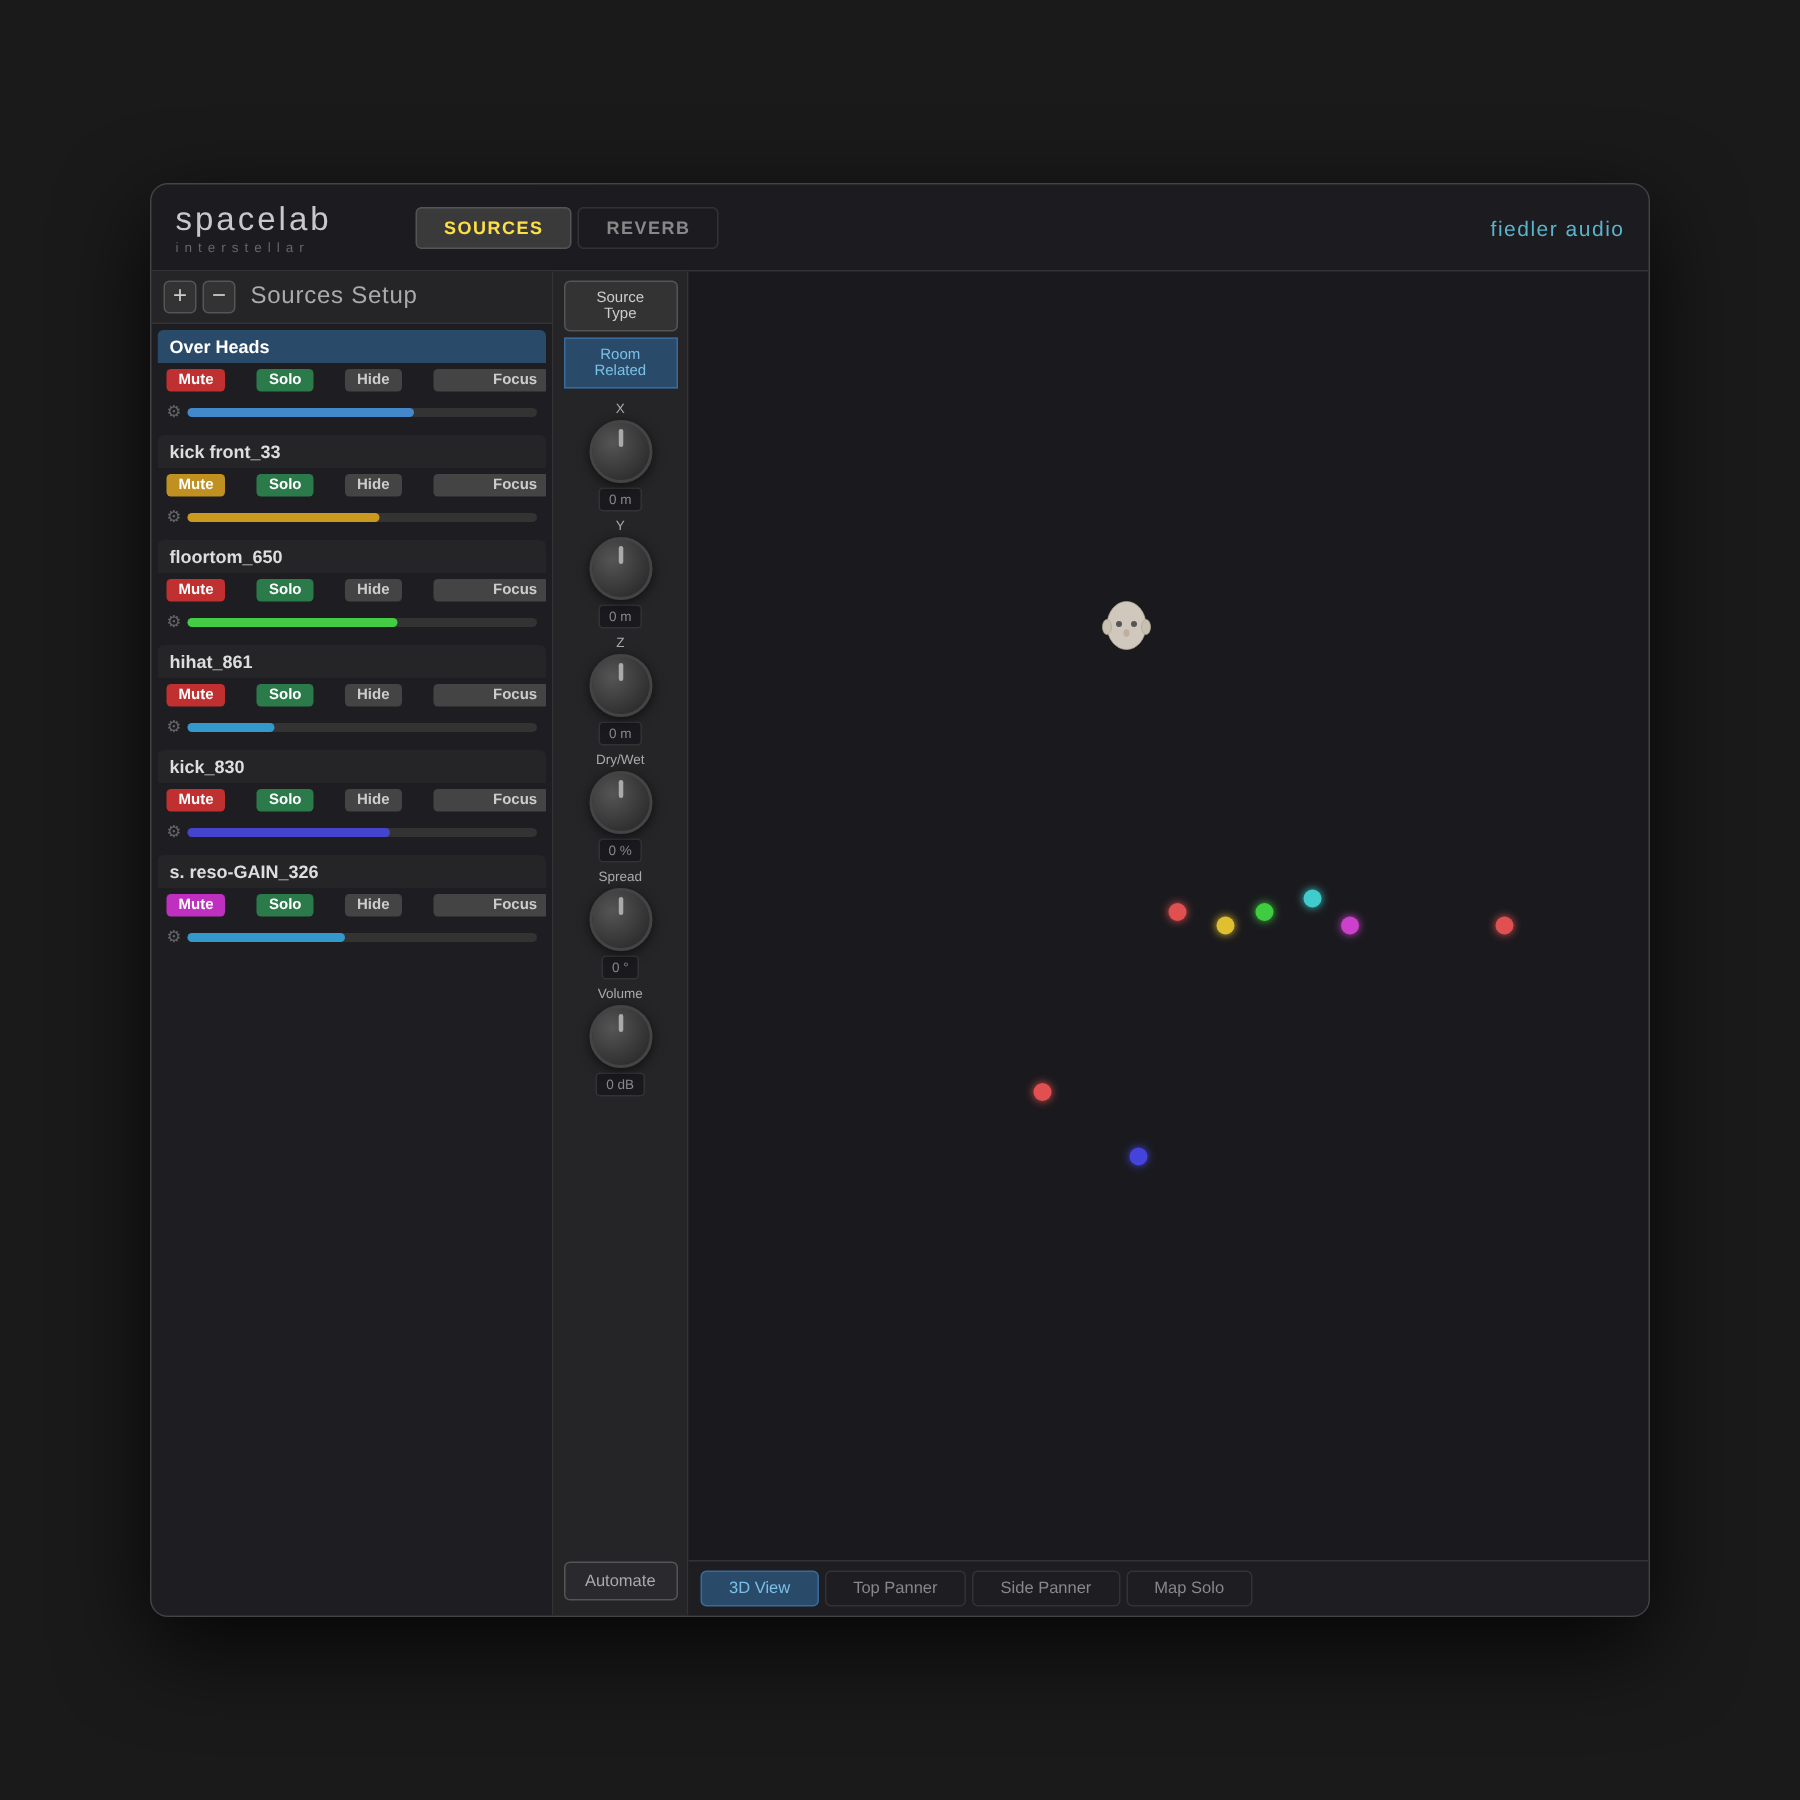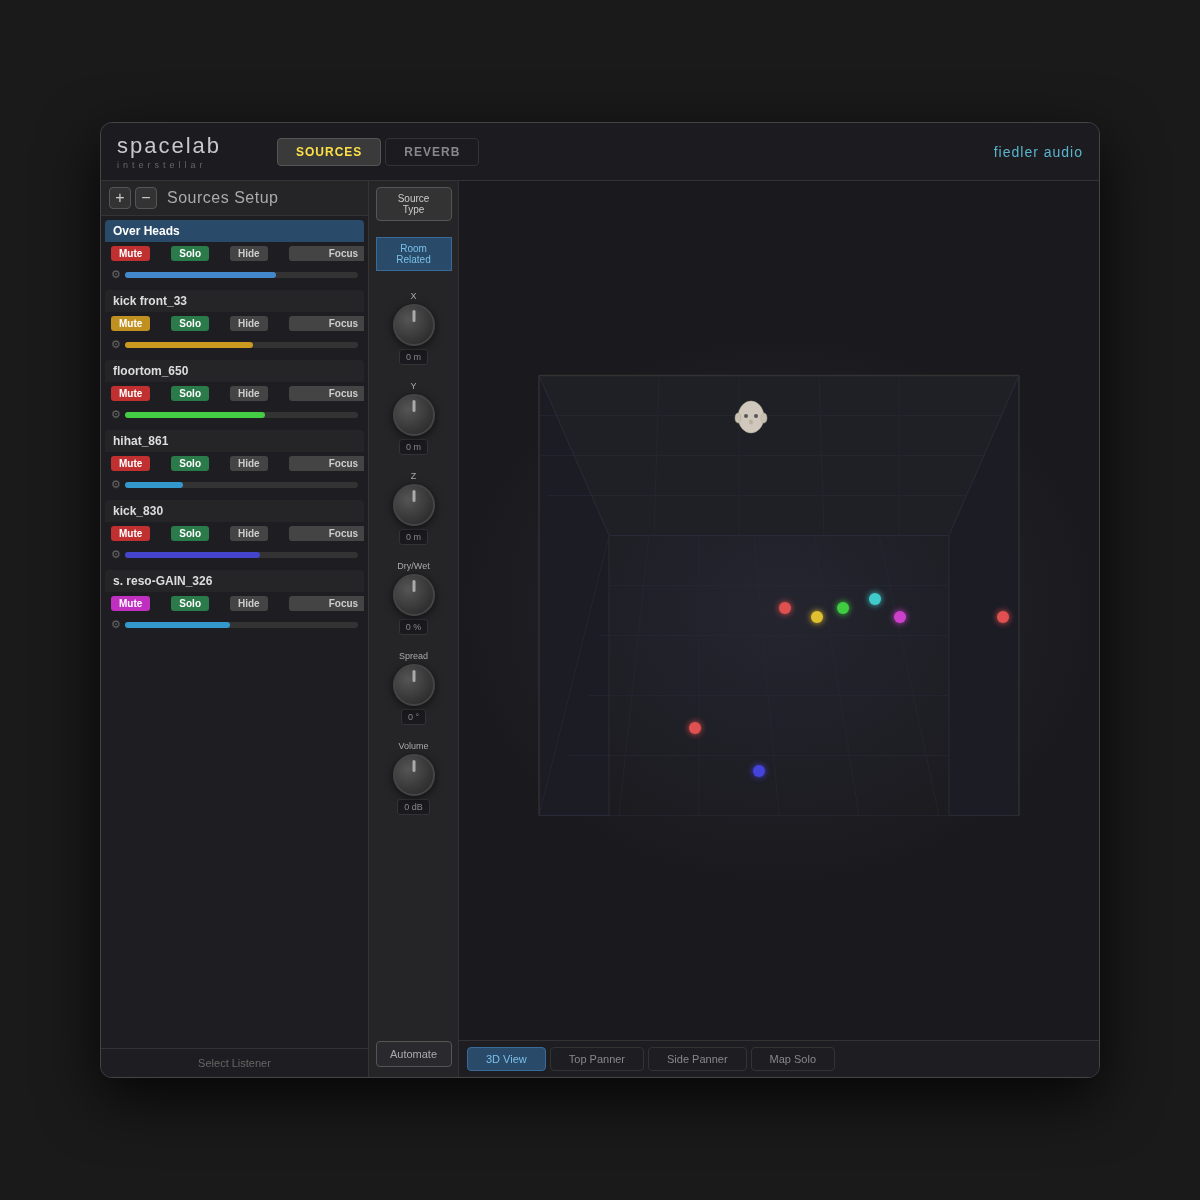--- a/index.html
+++ b/index.html
@@ -269,21 +269,21 @@
 
     
     .controls-panel {
       width: 90px;
       background: #252528;
       border-right: 1px solid #333;
       display: flex;
       flex-direction: column;
       align-items: center;
       padding: 6px 0;
-      gap: 14px;
+      gap: 2px;
     }
 
     .source-type-btn {
       background: #333;
       border: 1px solid #555;
       color: #ccc;
       font-size: 10px;
       padding: 5px 10px;
       border-radius: 4px;
       cursor: pointer;
@@ -364,20 +364,21 @@
       margin-top: auto;
       margin-bottom: 4px;
     }
 
     
     .view-panel {
       flex: 1;
       background: #1a1a1e;
       display: flex;
       flex-direction: column;
+      text-align: right;
     }
 
     .view-3d {
       flex: 1;
       position: relative;
       overflow: hidden;
     }
 
     .grid-canvas {
       width: 100%;
@@ -542,21 +543,20 @@
             </div>
             <div class="source-fader-row">
               <span class="gear-icon">⚙</span>
               <div class="fader-track">
                 <div class="fader-fill" style="width: 45%; background: rgb(51, 153, 204);"></div>
               </div>
             </div>
           </div>
         </div>
 
-      <div class="select-listener">Select Listener</div>
     </div>
 
     <div class="controls-panel" id="controls-panel">
 
     <div class="source-type-btn">Source Type</div>
         <div class="room-related-btn">Room Related</div>
         <div class="knob-section">
           <div class="knob-label">X</div>
           <div class="knob"></div>
           <div class="knob-value">0 m</div>

